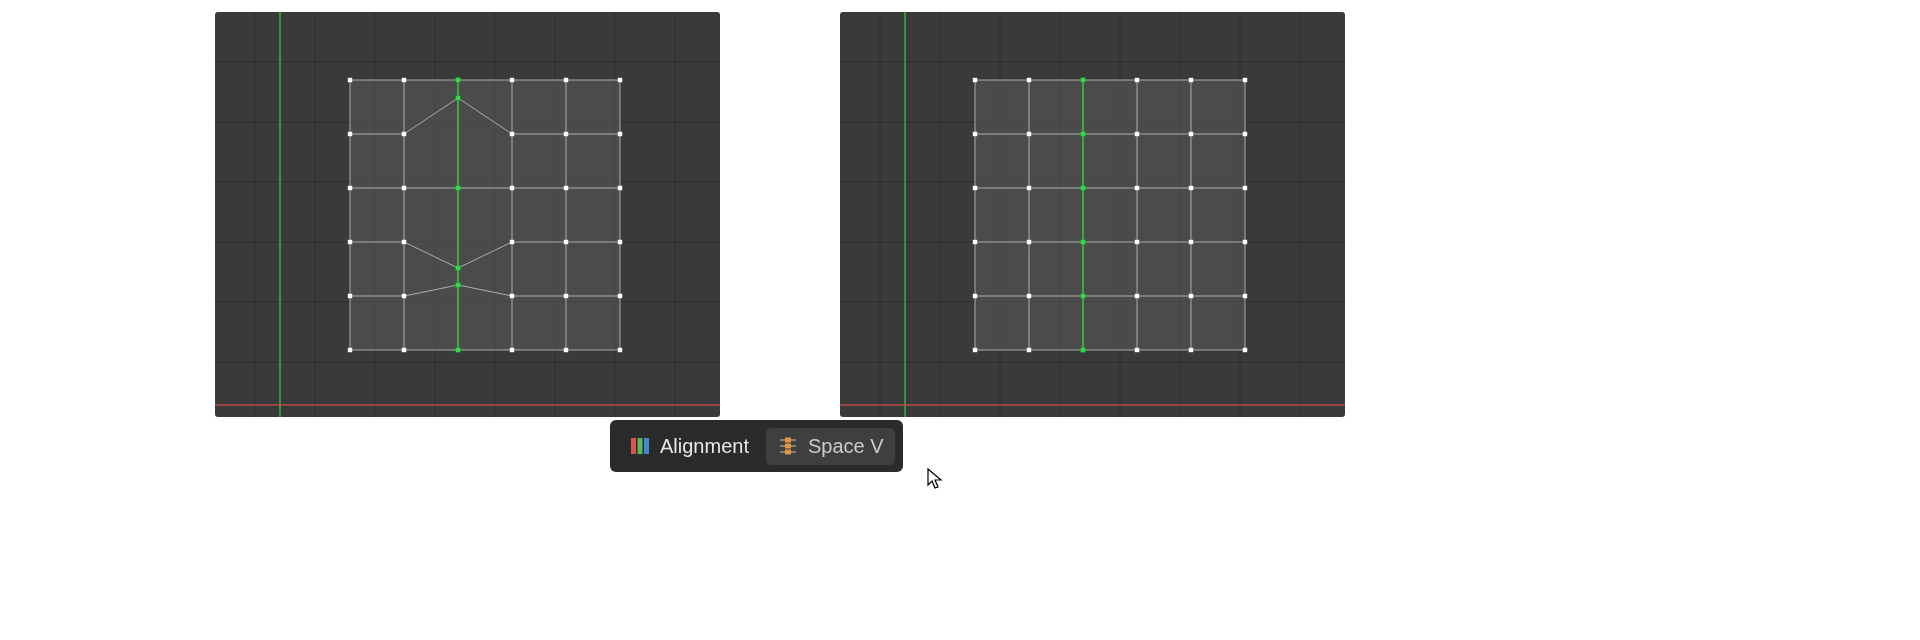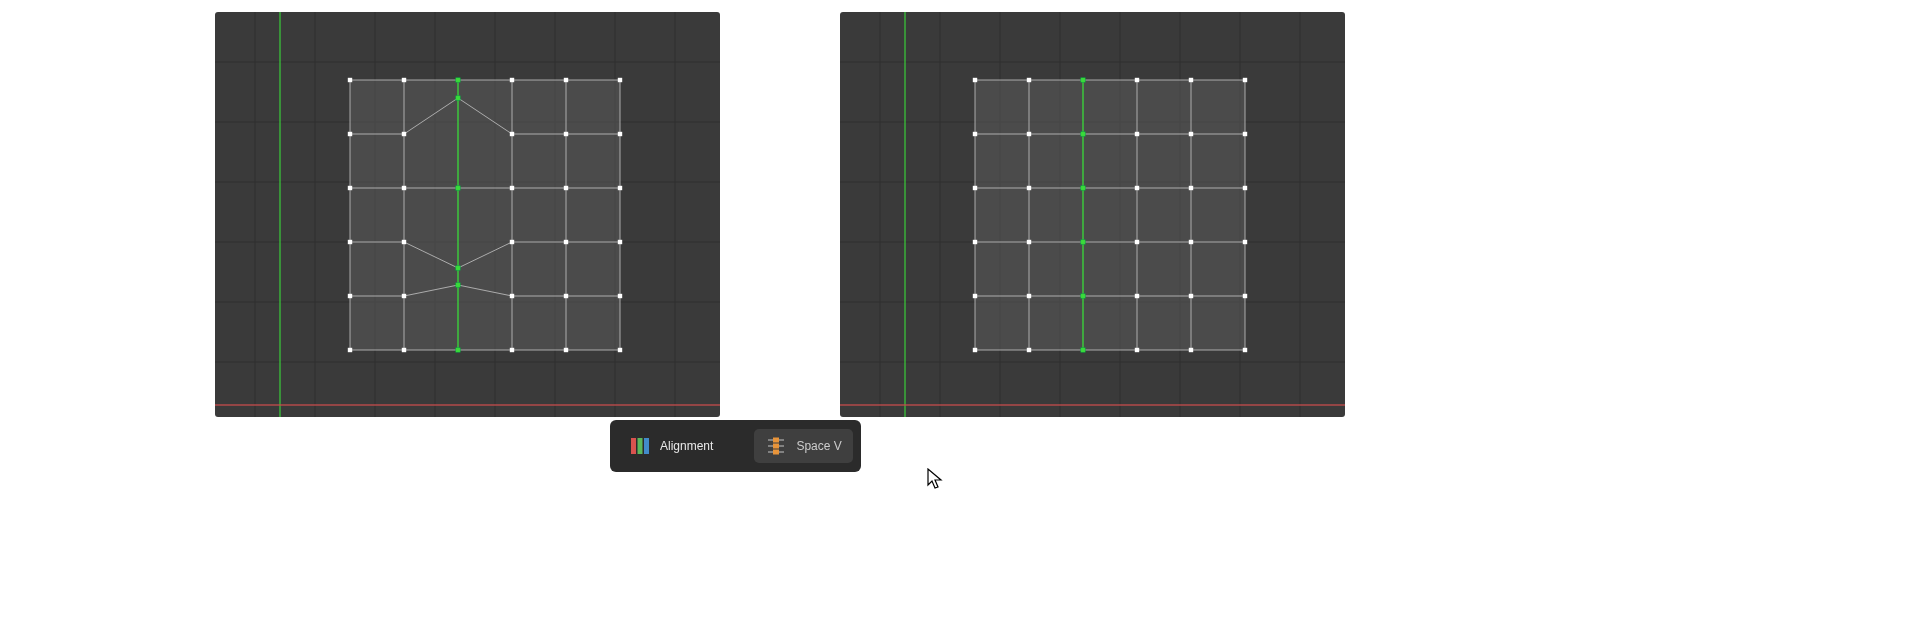--- a/index.html
+++ b/index.html
@@ -40,30 +40,29 @@
       padding: 0 8px;
       gap: 6px;
     }
     .btn {
       display: flex;
       align-items: center;
       gap: 9px;
       padding: 7px 11px;
       border-radius: 5px;
       color: #e8e8e8;
-      font-size: 12px;
+      font-size: 20px;
       font-weight: 500;
       cursor: pointer;
       justify-content: space-between;
     }
     .btn.secondary {
       background: #3f3f3f;
       color: #cccccc;
       font-weight: 400;
-      margin-left: 24px;
     }
     .icon-box {
       width: 22px;
       height: 20px;
       display: flex;
       align-items: center;
       justify-content: center;
     }
     .cursor {
       position: absolute;

